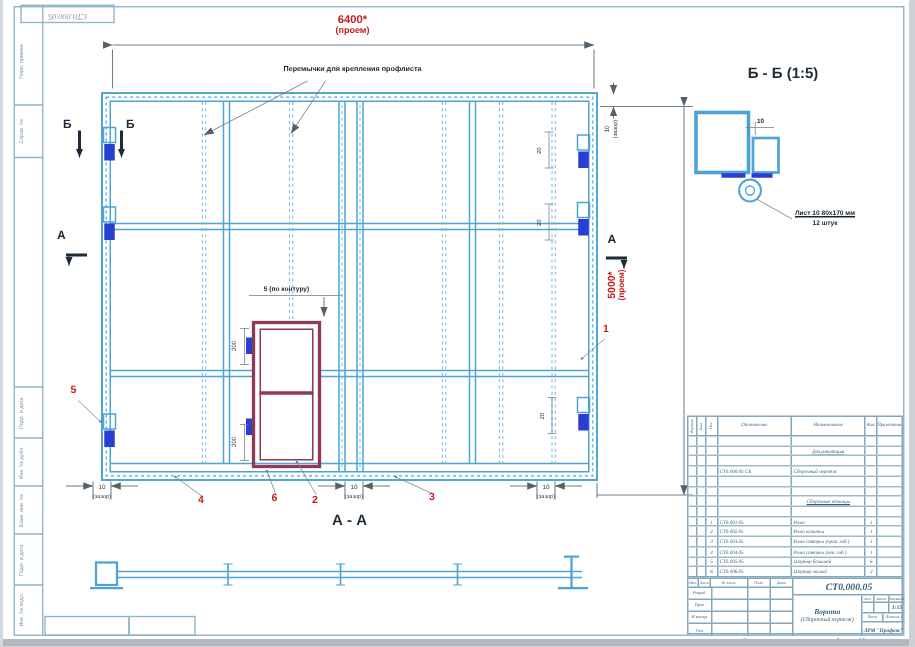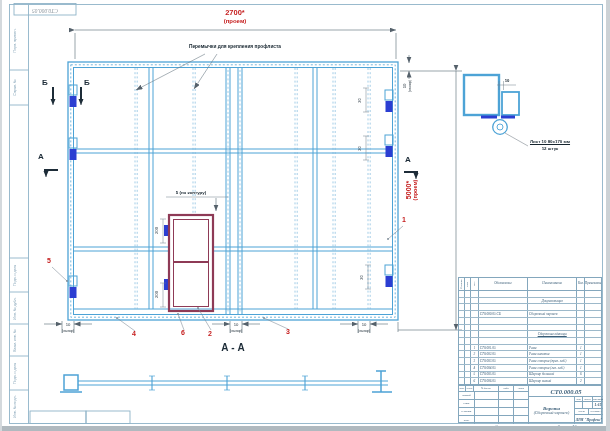--- a/index.html
+++ b/index.html
@@ -158,21 +158,21 @@
       <rect x="64" y="375" width="14" height="15" stroke-width="1.5"></rect>
       <path stroke-width="1" d="M78,381H388 M78,385H388"></path>
       <path stroke-width="1.1" d="M152,376V390 M227,376V390 M305,376V390"></path>
       <path stroke-width="0.7" d="M149,376H155 M149,390H155 M224,376H230 M224,390H230 M302,376H308 M302,390H308"></path>
       <path stroke-width="1.5" d="M381,371V392 M376,371H386 M372,392H392 M60,392H82"></path>
     </g>
   </svg>
 
   <div class="t it rot180" style="left:14px;top:3.5px;width:62px;height:11.5px;font-size:5.5px;color:#8a949c;display:flex;align-items:center;justify-content:center;">СТ0.000.05</div>
 
-  <div class="t c b red" style="left:195px;top:9px;width:80px;font-size:7.5px;">2700*</div>
+  <div class="t c b red" style="left:195px;top:9px;width:80px;font-size:7.5px;">6400*</div>
   <div class="t c b red" style="left:195px;top:17.5px;width:80px;font-size:6px;">(проем)</div>
 
   <div class="t c" style="left:176px;top:44px;width:118px;font-size:4.8px;color:#15242e;font-weight:bold;">Перемычки для крепления профлиста</div>
 
   <div class="t b" style="left:42px;top:79px;font-size:8px;">Б</div>
   <div class="t b" style="left:84px;top:79px;font-size:8px;">Б</div>
   <div class="t b" style="left:38px;top:153px;font-size:8px;">А</div>
   <div class="t b" style="left:405px;top:156px;font-size:8px;">А</div>
 
   <div class="t c rot" style="left:383px;top:182px;width:60px;height:16px;">
@@ -200,20 +200,21 @@
   <div class="t c rot" style="left:351px;top:144.5px;width:20px;height:7px;font-size:4px;color:#2c3a44;">20</div>
   <div class="t c rot" style="left:353px;top:273.5px;width:20px;height:7px;font-size:4px;color:#2c3a44;">20</div>
 
   <div class="t c b red" style="left:399px;top:216px;width:10px;font-size:7px;">1</div>
   <div class="t c b red" style="left:205px;top:330px;width:10px;font-size:7px;">2</div>
   <div class="t c b red" style="left:283px;top:328px;width:10px;font-size:7px;">3</div>
   <div class="t c b red" style="left:129px;top:330px;width:10px;font-size:7px;">4</div>
   <div class="t c b red" style="left:44px;top:257px;width:10px;font-size:7px;">5</div>
   <div class="t c b red" style="left:178px;top:329px;width:10px;font-size:7px;">6</div>
 
+  <div class="t c b" style="left:472px;top:45px;width:100px;font-size:10px;">Б - Б (1:5)</div>
   <div class="t c b" style="left:501px;top:78.5px;width:12px;font-size:4.2px;color:#15242e;">10</div>
   <div class="t c b u" style="left:506px;top:139.5px;width:88px;font-size:4.4px;color:#15242e;">Лист 10   80х170 мм</div>
   <div class="t c b" style="left:506px;top:146.5px;width:88px;font-size:4.4px;color:#15242e;">12 штук</div>
 
   <div class="t c b" style="left:203px;top:343px;width:60px;font-size:10px;">А - А</div>
 
   <div class="t c rot" style="left:-7px;top:35.5px;width:50px;height:9px;font-size:3.6px;color:#7a9cb2;">Перв. примен.</div>
   <div class="t c rot" style="left:-7px;top:82.5px;width:50px;height:9px;font-size:3.6px;color:#7a9cb2;">Справ. №</div>
   <div class="t c rot" style="left:-7px;top:270.5px;width:50px;height:9px;font-size:3.6px;color:#7a9cb2;">Подп. и дата</div>
   <div class="t c rot" style="left:-7px;top:303.5px;width:50px;height:9px;font-size:3.6px;color:#7a9cb2;">Инв. № дубл.</div>

